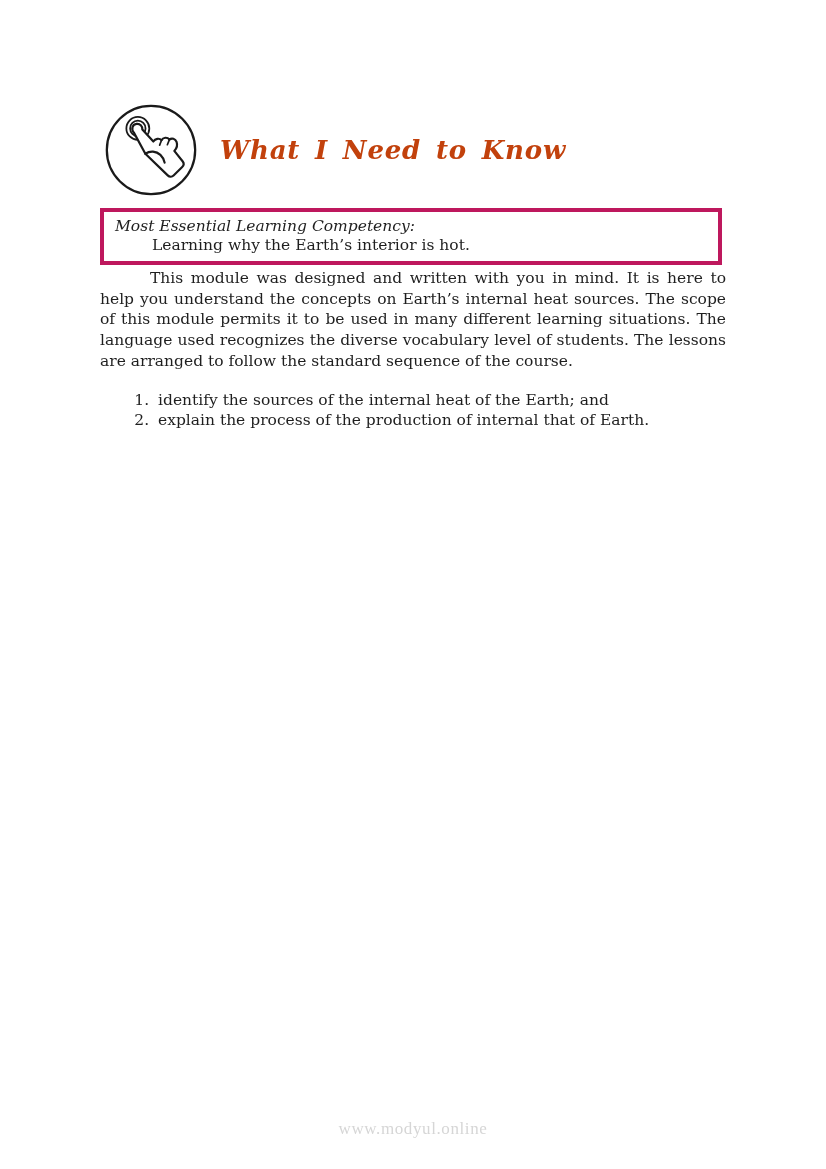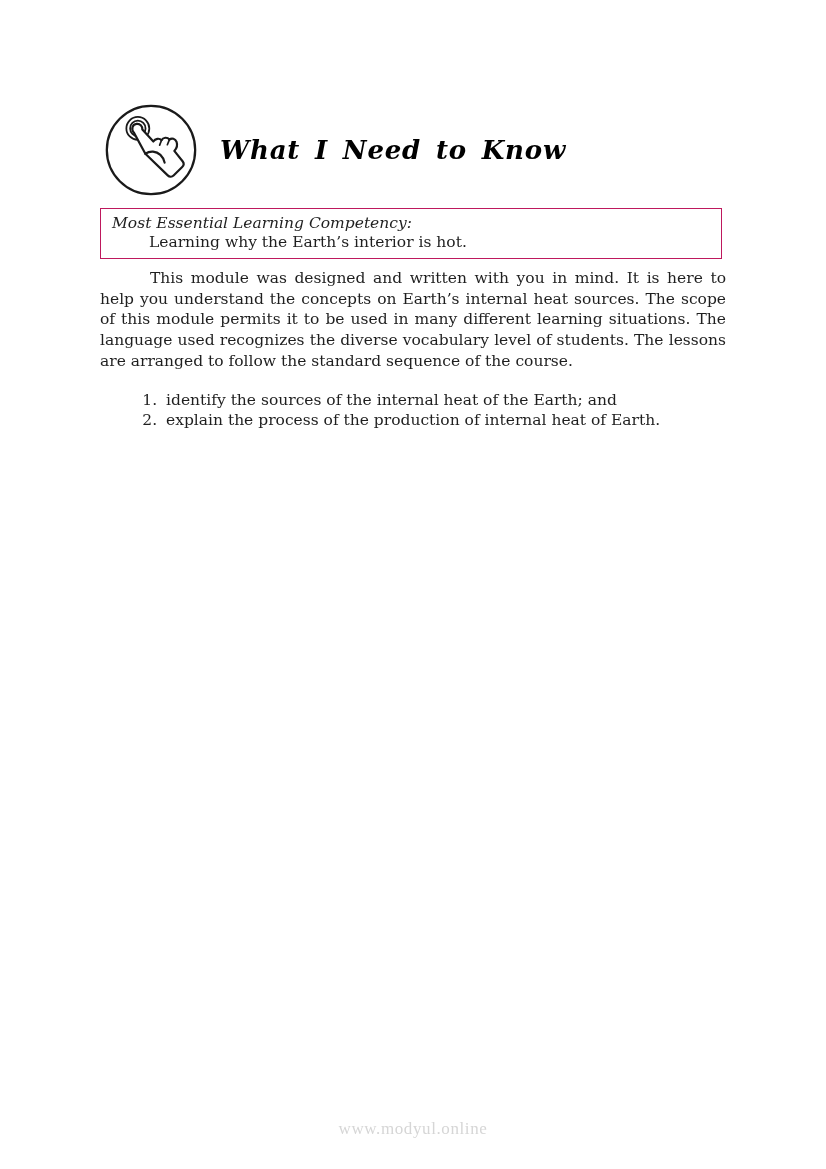--- a/index.html
+++ b/index.html
@@ -22,30 +22,30 @@
   .page-title {
     position: absolute;
     left: 220px;
     top: 135px;
     font-family: "DejaVu Serif", serif;
     font-weight: bold;
     font-style: italic;
     font-size: 26px;
     letter-spacing: 0.8px;
     word-spacing: 5px;
-    color: #000000;
+    color: #c2410c;
     white-space: nowrap;
   }
   .competency-box {
     position: absolute;
     left: 100px;
     top: 208px;
     width: 622px;
     box-sizing: border-box;
-    border: 1px solid #be185d;
+    border: 4px solid #be185d;
     padding: 5px 10px 7px 11px;
     font-size: 15.5px;
     line-height: 18.6px;
   }
   .competency-label { font-style: italic; }
   .competency-statement { padding-left: 37px; }
   .content {
     position: absolute;
     left: 100px;
     top: 268px;
@@ -53,21 +53,21 @@
     font-size: 15.5px;
     line-height: 20.7px;
   }
   .content p {
     margin: 0 0 18px 0;
     text-align: justify;
     text-indent: 50px;
   }
   .content p.intro-line { margin-bottom: 8px; text-align: left; }
   .objectives-list {
-    margin: 16px;
+    margin: 8px;
     padding: 0 0 0 46px;
   }
   .objectives-list li {
     padding-left: 4px;
     line-height: 20.7px;
     text-align: left;
   }
   .page-footer {
     position: absolute;
     left: 0;
@@ -117,19 +117,19 @@
 
   <div class="competency-box">
     <div class="competency-label">Most Essential Learning Competency:</div>
     <div class="competency-statement">Learning why the Earth’s interior is hot.</div>
   </div>
 
   <div class="content">
     <p>This module was designed and written with you in mind. It is here to help you understand the concepts on Earth’s internal heat sources. The scope of this module permits it to be used in many different learning situations. The language used recognizes the diverse vocabulary level of students. The lessons are arranged to follow the standard sequence of the course.</p>
     <ol class="objectives-list">
       <li>identify the sources of the internal heat of the Earth; and</li>
-      <li>explain the process of the production of internal heat of Earth.</li>
+      <li>explain the process of the production of internal that of Earth.</li>
     </ol>
   </div>
 
   <div class="page-footer">www.modyul.online</div>
 
 </div>
 
 </body></html>

